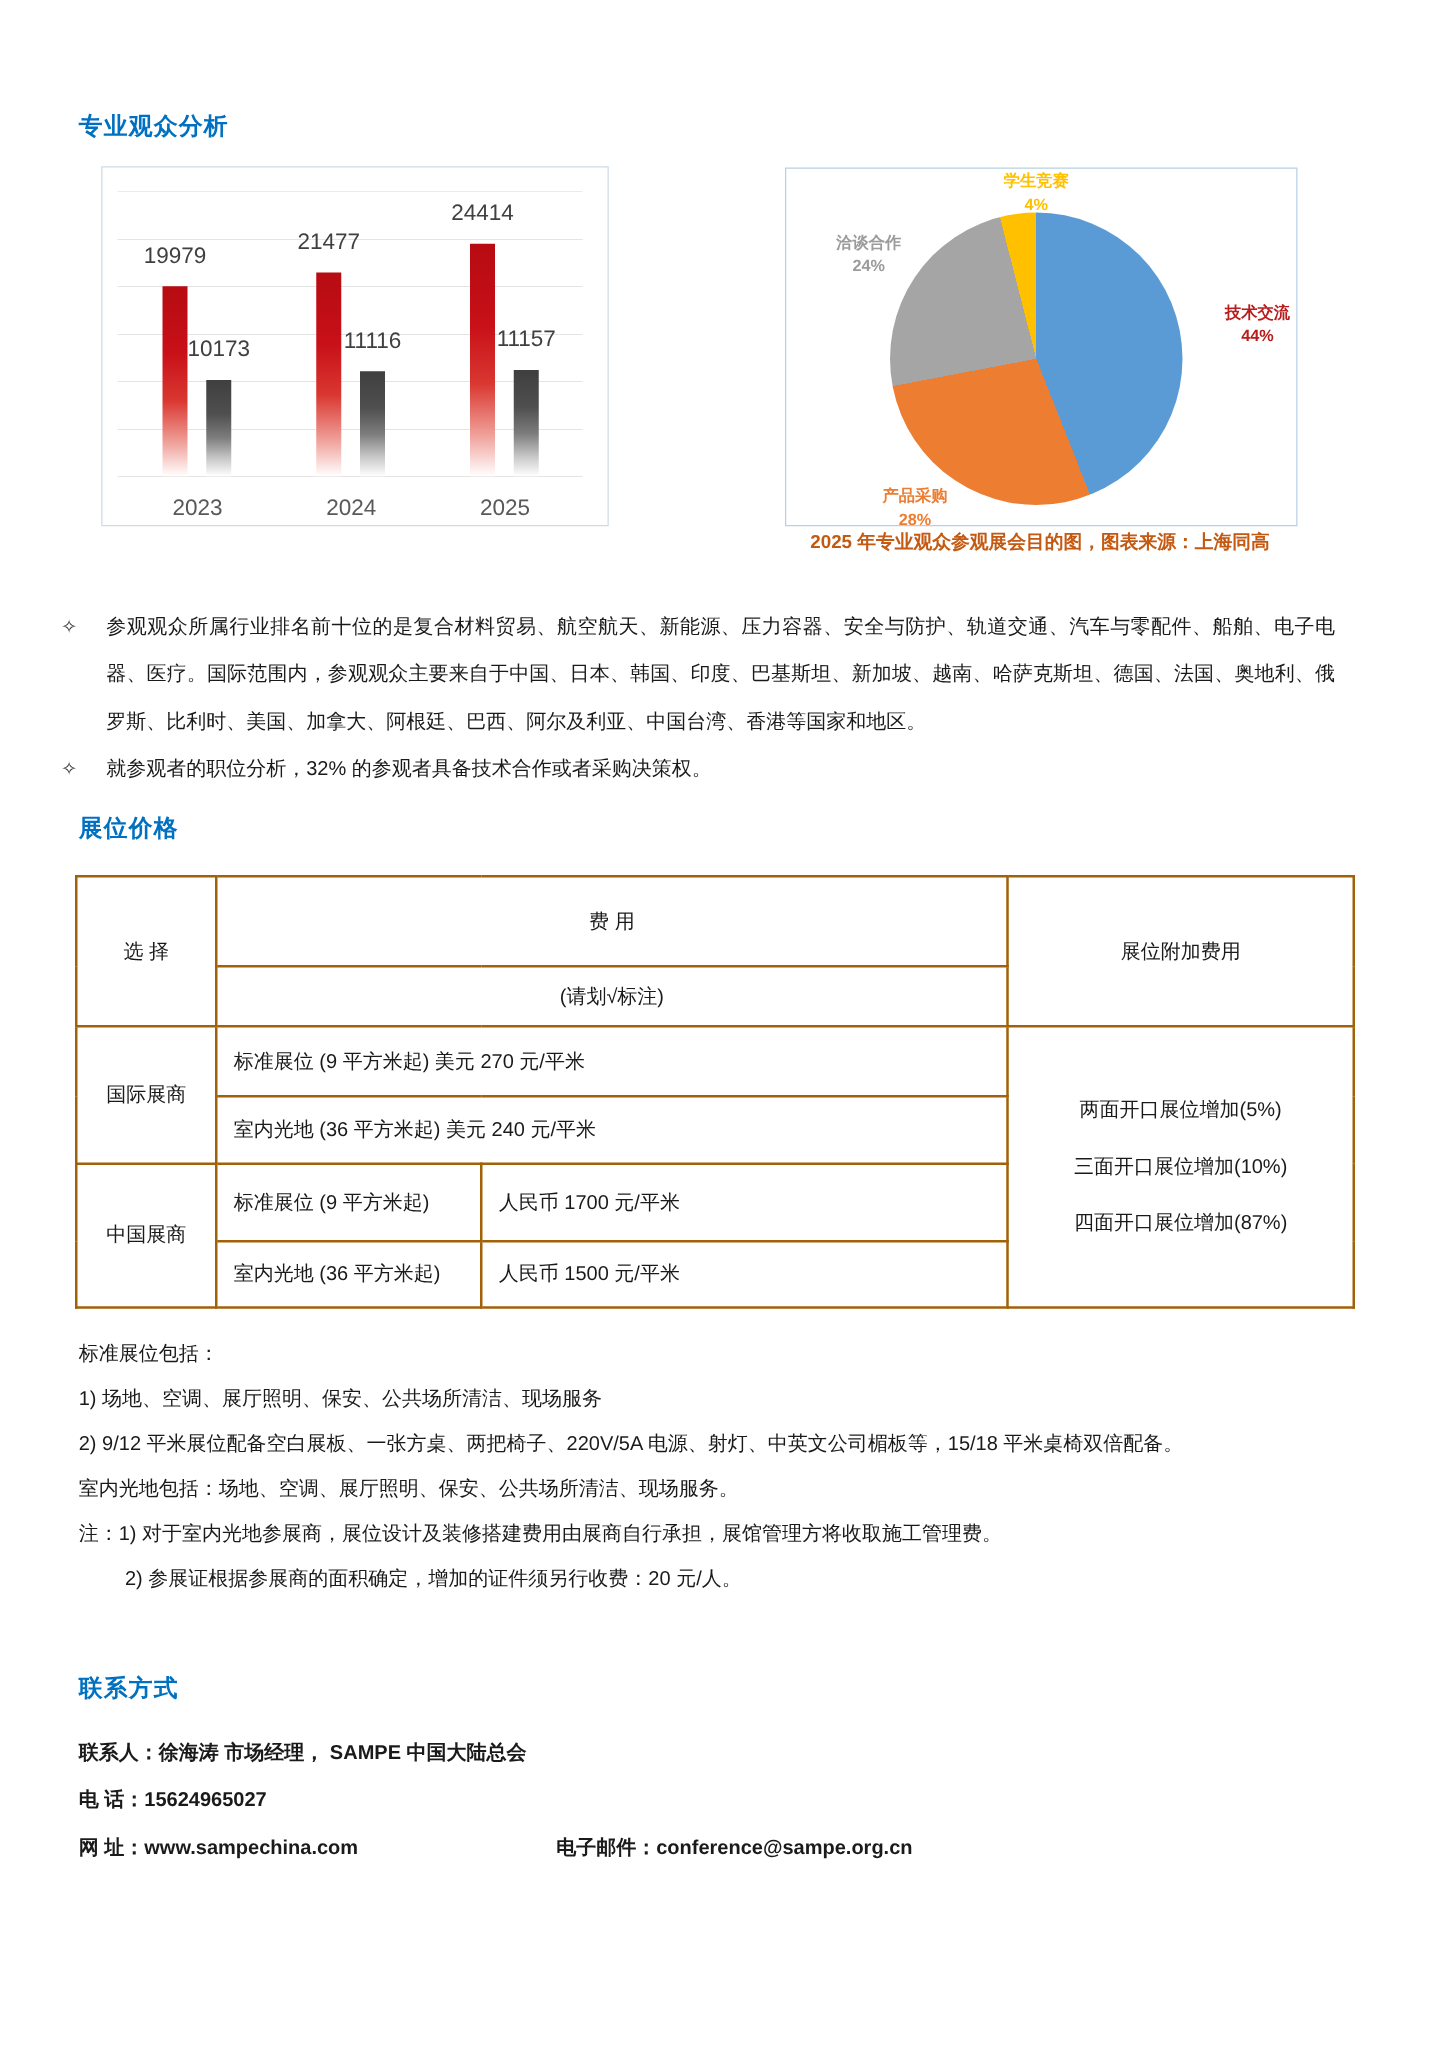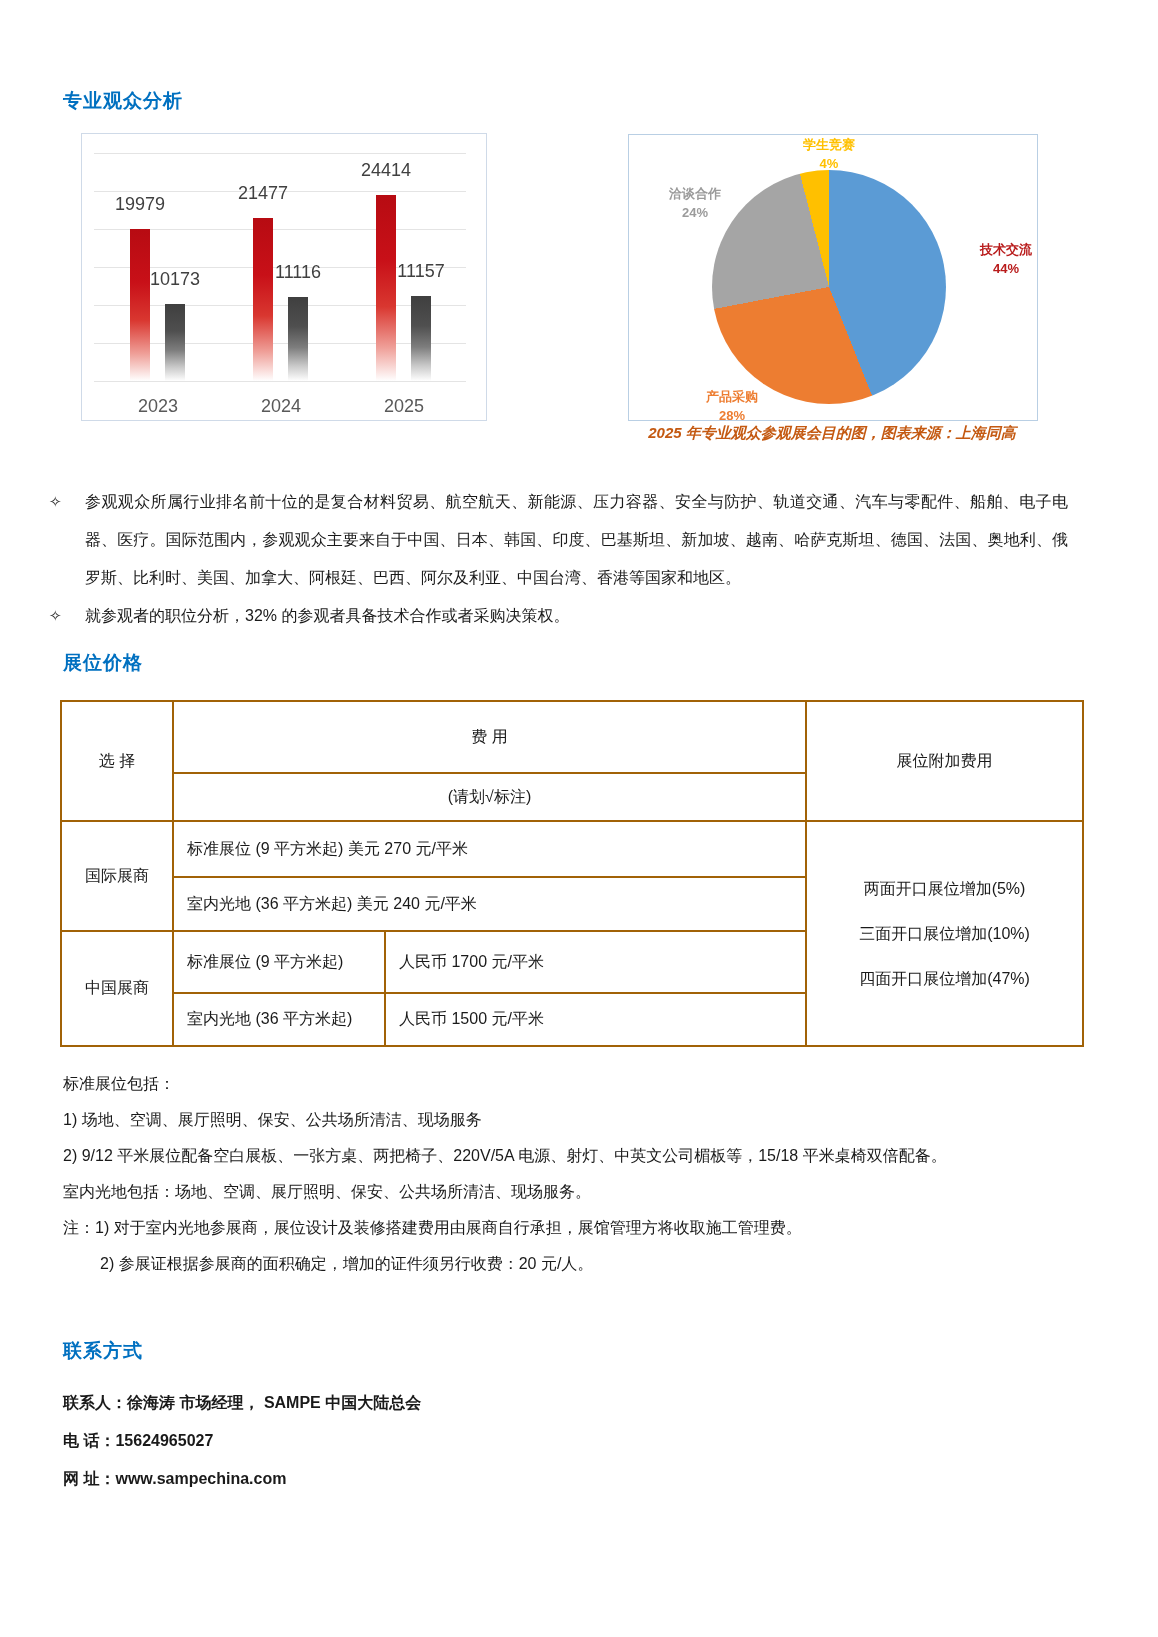--- a/index.html
+++ b/index.html
@@ -23,21 +23,21 @@
   .axis-label{position:absolute;transform:translateX(-50%);top:243px;font-size:18px;color:#595959;white-space:nowrap;}
 
   
   #pie-box{left:628px;top:134px;width:408px;height:285px;border:1px solid #b9cfe4;}
   #pie-disc{position:absolute;left:83px;top:35px;width:234px;height:234px;border-radius:50%;}
   .pie-label{position:absolute;transform:translateX(-50%);text-align:center;font-weight:bold;
     font-size:13px;line-height:19px;white-space:nowrap;}
 
   .chart-caption{position:absolute;font-size:15px;font-weight:bold;color:#C45911;text-align:center;white-space:nowrap;}
   #caption-bar{left:81px;top:424px;width:404px;}
-  #caption-pie{left:628px;top:424px;width:408px;transform:translateX(0);font-style:italic;}
+  #caption-pie{left:628px;top:424px;width:408px;transform:translateX(0);}
 
   
   #bullets{position:absolute;left:45px;top:483px;width:1023px;font-size:16px;line-height:38px;}
   #bullets p{margin:0;padding-left:40px;position:relative;text-align:justify;}
   #bullets .bullet{position:absolute;left:4px;top:0;font-size:15px;color:#333;}
 
   
   #price-table{position:absolute;left:60px;top:700px;border-collapse:collapse;table-layout:fixed;width:1022px;}
   #price-table td{border:2px solid #a16207;font-size:16px;vertical-align:middle;padding:0;}
   #price-table td.center{text-align:center;}
@@ -131,21 +131,21 @@
     </tr>
     <tr style="height:48px">
       <td class="center" colspan="2">(请划√标注)</td>
     </tr>
     <tr style="height:56px">
       <td class="center" rowspan="2">国际展商</td>
       <td class="item" colspan="2">标准展位 (9 平方米起) 美元 270 元/平米</td>
       <td rowspan="4">
         <div class="surcharge-line">两面开口展位增加(5%)</div>
         <div class="surcharge-line">三面开口展位增加(10%)</div>
-        <div class="surcharge-line">四面开口展位增加(47%)</div>
+        <div class="surcharge-line">四面开口展位增加(87%)</div>
       </td>
     </tr>
     <tr style="height:54px">
       <td class="item" colspan="2">室内光地 (36 平方米起) 美元 240 元/平米</td>
     </tr>
     <tr style="height:62px">
       <td class="center" rowspan="2">中国展商</td>
       <td class="item">标准展位 (9 平方米起)</td>
       <td class="item">人民币 1700 元/平米</td>
     </tr>
@@ -165,16 +165,17 @@
     <div class="indent">2) 参展证根据参展商的面积确定，增加的证件须另行收费：20 元/人。</div>
   </div>
 
   <div class="sec-heading" id="h-contact">联系方式</div>
 
   <div id="contact">
     <div class="c-line">联系人：徐海涛   市场经理，  SAMPE 中国大陆总会</div>
     <div class="c-line">电  话：15624965027</div>
     <div class="c-line">
       <span>网  址：www.sampechina.com</span>
+      <span class="email">电子邮件：conference@sampe.org.cn</span>
     </div>
   </div>
 
 </div>
 
 </body></html>

